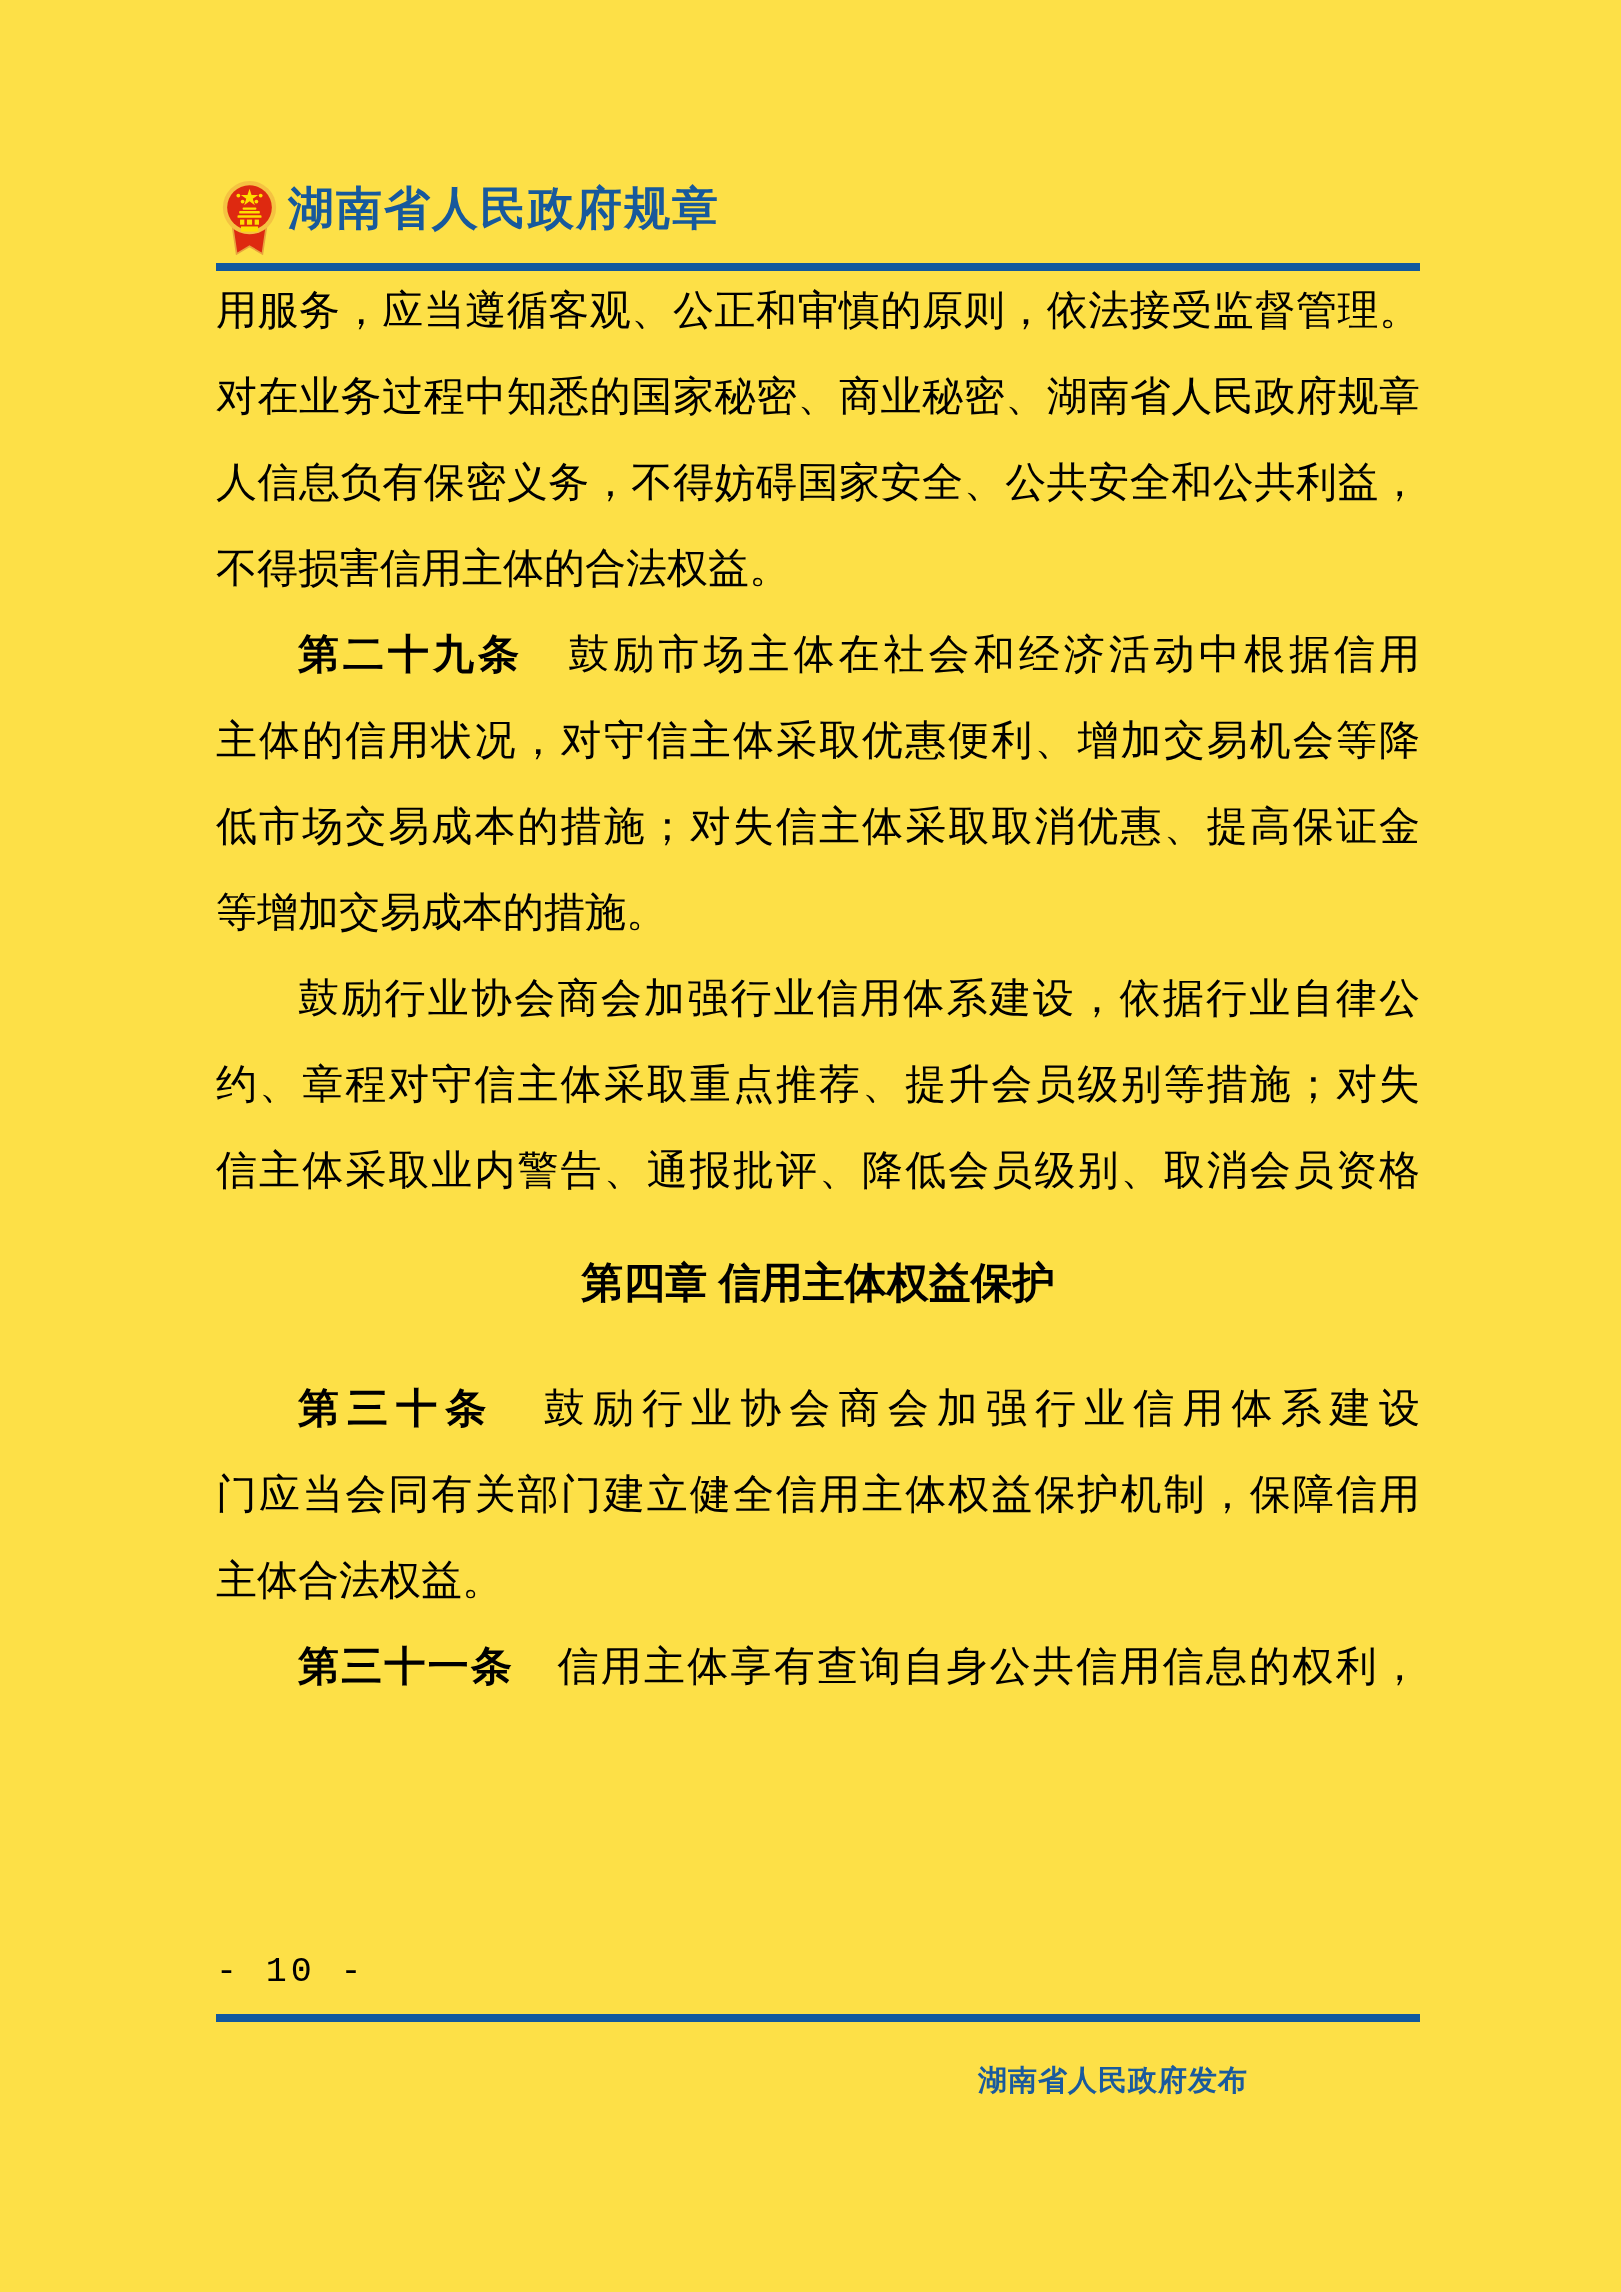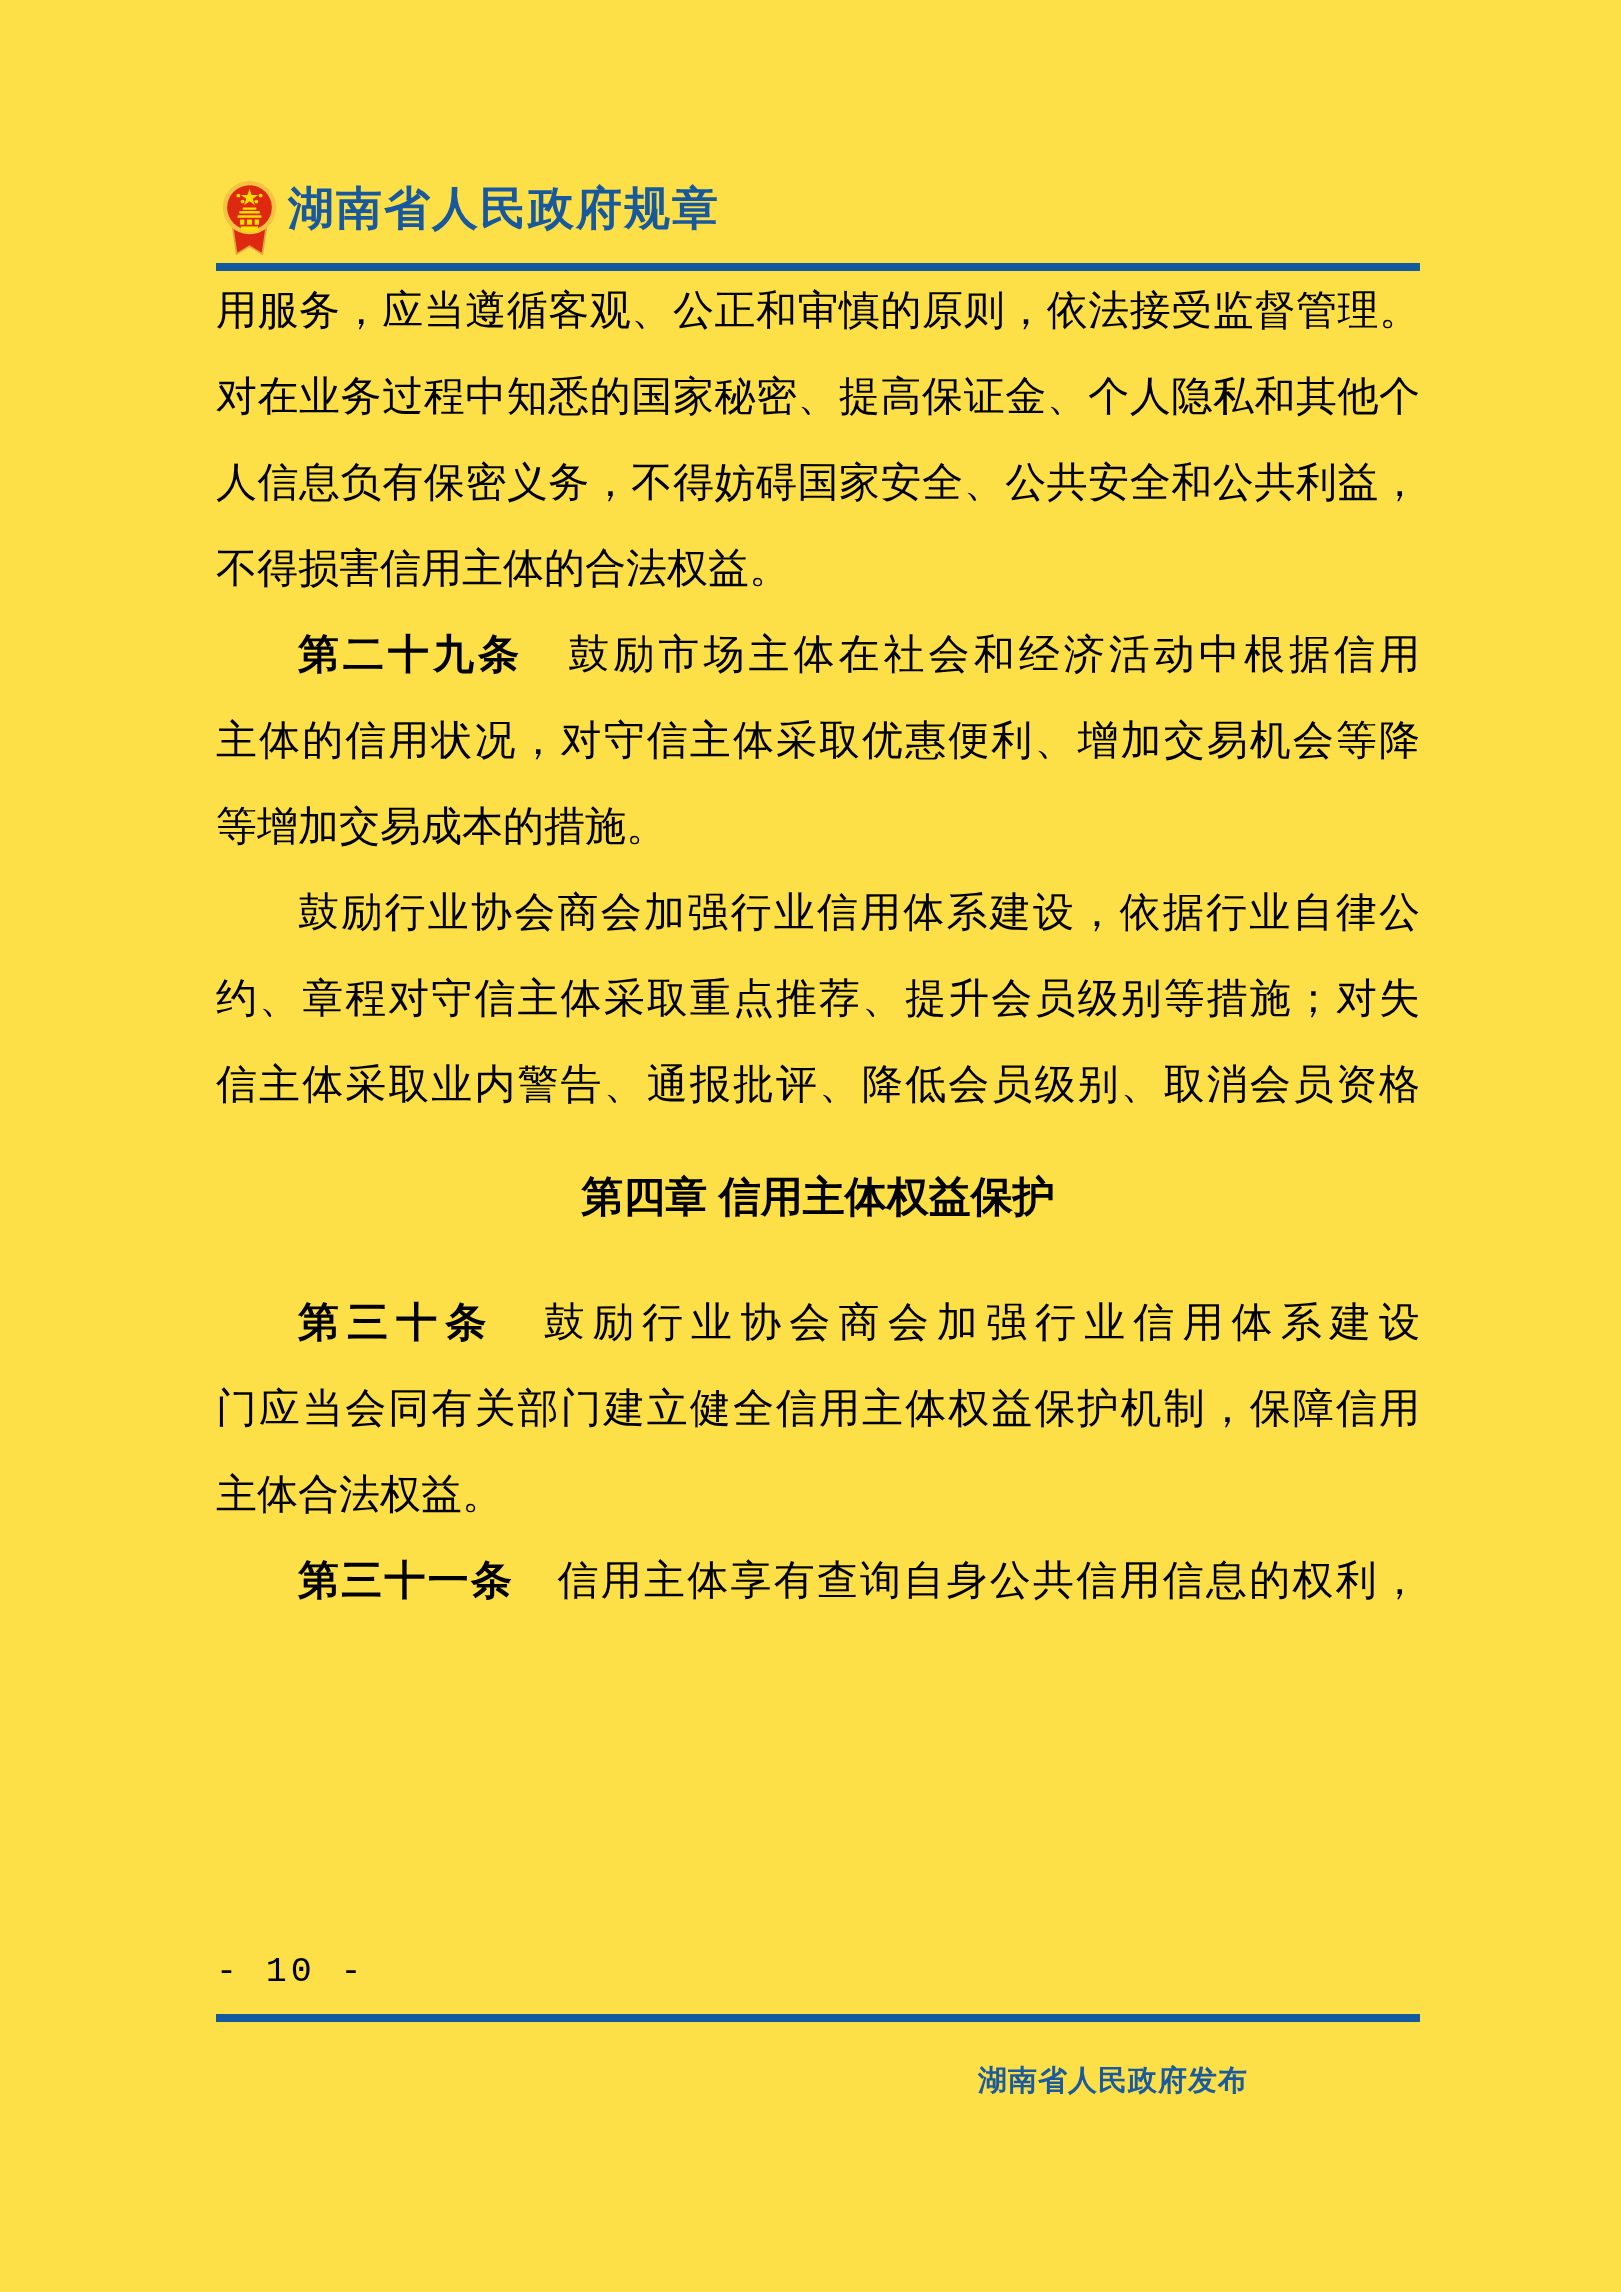--- a/index.html
+++ b/index.html
@@ -129,27 +129,28 @@
 
       <path d="M22 56 h20 v6 h-20 Z" fill="#FFDE00"></path>
     </svg>
   </div>
   <div class="page-title">湖南省人民政府规章</div>
   <div class="rule header-rule"></div>
 
   <div class="document-body">
       <div class="paragraph">
         <div class="text-line"><span>用服务，应当遵循客观、公正和审慎的原则，依法接受监督管理。</span></div>
-        <div class="text-line"><span>对在业务过程中知悉的国家秘密、提高保证金、个人隐私和其他个</span></div>
+        <div class="text-line"><span>对在业务过程中知悉的国家秘密、商业秘密、湖南省人民政府规章</span></div>
         <div class="text-line"><span>人信息负有保密义务，不得妨碍国家安全、公共安全和公共利益，</span></div>
         <div class="text-line last"><span>不得损害信用主体的合法权益。</span></div>
       </div>
       <div class="paragraph">
         <div class="text-line indent"><span class="bold">第二十九条</span><span>　鼓励市场主体在社会和经济活动中根据信用</span></div>
         <div class="text-line"><span>主体的信用状况，对守信主体采取优惠便利、增加交易机会等降</span></div>
+        <div class="text-line"><span>低市场交易成本的措施；对失信主体采取取消优惠、提高保证金</span></div>
         <div class="text-line last"><span>等增加交易成本的措施。</span></div>
       </div>
       <div class="paragraph">
         <div class="text-line indent"><span>鼓励行业协会商会加强行业信用体系建设，依据行业自律公</span></div>
         <div class="text-line"><span>约、章程对守信主体采取重点推荐、提升会员级别等措施；对失</span></div>
         <div class="text-line"><span>信主体采取业内警告、通报批评、降低会员级别、取消会员资格</span></div>
       </div>
       <div class="chapter-heading">第四章 信用主体权益保护</div>
       <div class="paragraph">
         <div class="text-line indent"><span class="bold">第三十条</span><span>　鼓励行业协会商会加强行业信用体系建设</span></div>

